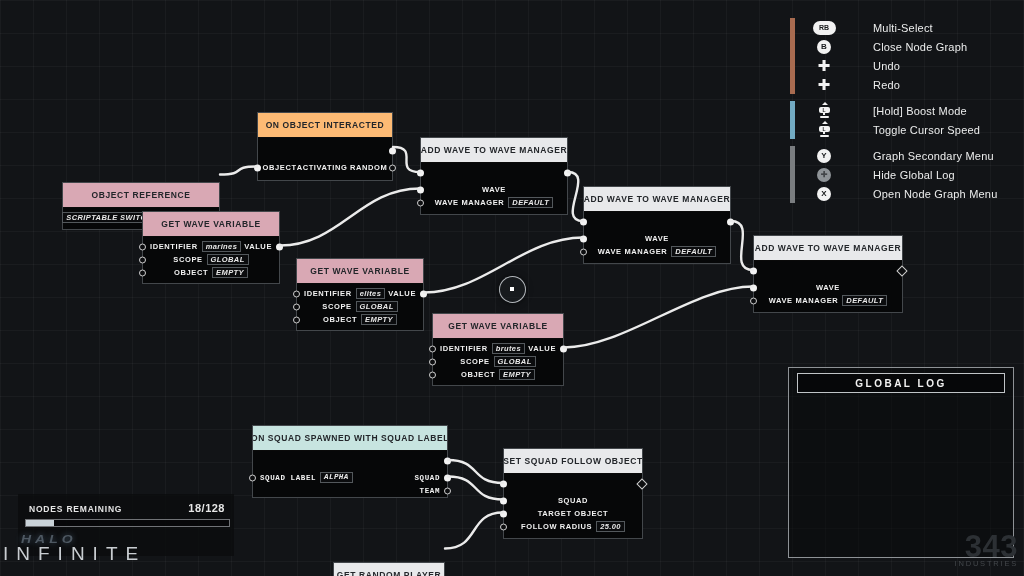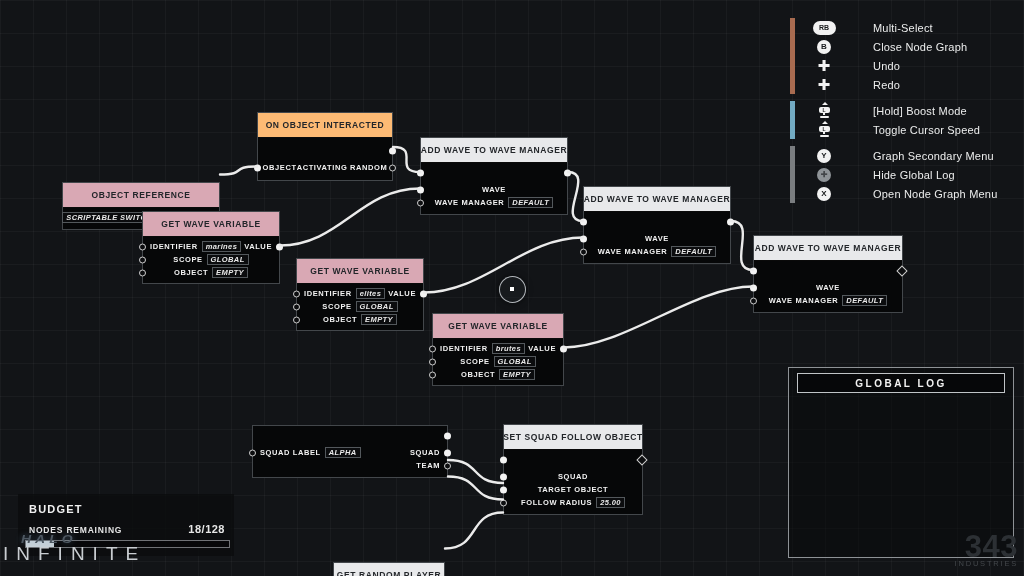--- a/index.html
+++ b/index.html
@@ -252,38 +252,39 @@
           <span class="chip">GLOBAL</span>
         </div>
         <div class="row">
           <span class="pin l hollow"></span>
           <span class="lbl">OBJECT</span>
           <span class="chip">EMPTY</span>
         </div>
       </div>
     </div>
     <div class="node" style="left: 252px; top: 425px; width: 196px;">
-      <div class="node-body" style="padding-bottom: 5px;">
+      <div class="node-header" style="background: rgb(199, 228, 224);">ON SQUAD SPAWNED WITH SQUAD LABEL</div>
+      <div class="node-body" style=" font-family: Liberation Mono, monospace;">
         <div class="exec-row">
           <span class="pin r filled"></span>
         </div>
         <div class="row">
           <span class="pin l hollow"></span>
           <span class="lbl">SQUAD LABEL</span>
           <span class="chip">ALPHA</span>
           <span class="lbl rlbl">SQUAD</span>
           <span class="pin r filled"></span>
         </div>
         <div class="row">
           <span class="lbl rlbl">TEAM</span>
           <span class="pin r hollow"></span>
         </div>
       </div>
     </div>
-    <div class="node" style="left: 503px; top: 424px; width: 140px;">
+    <div class="node" style="left: 503px; top: 448px; width: 140px;">
       <div class="node-header" style="background: rgb(232, 233, 235);">SET SQUAD FOLLOW OBJECT</div>
       <div class="node-body" style="padding-bottom: 5px;">
         <div class="exec-row">
           <span class="pin l filled"></span>
           <span class="pin r diamond"></span>
         </div>
         <div class="row">
           <span class="pin l filled"></span>
           <span class="lbl">SQUAD</span>
         </div>
@@ -385,21 +386,20 @@
           <span class="licon">
             <span class="cbtn">X</span>
           </span>
           <span class="ltext">Open Node Graph Menu</span>
         </div>
       </div>
     </div>
   </div>
 
 <div id="budget">
-  <div class="title">BUDGET</div>
   <div class="brow">
     <span>NODES REMAINING</span>
     <span class="bval">18/128</span>
   </div>
   <div class="bar">
     <span class="fill" id="budget-fill" style="width: 14%;"></span>
   </div>
 </div>
 
 <div id="halo-word">HALO</div>

